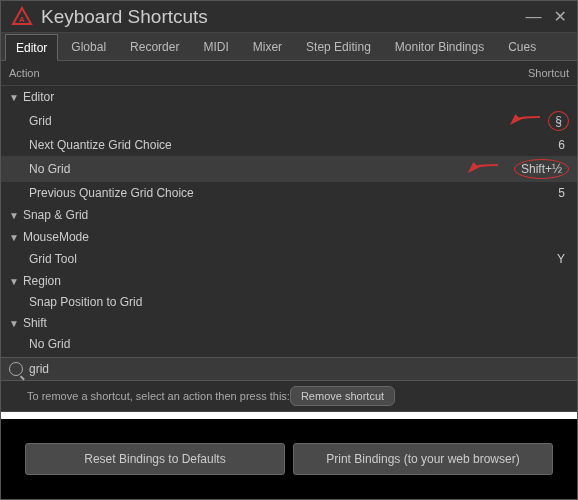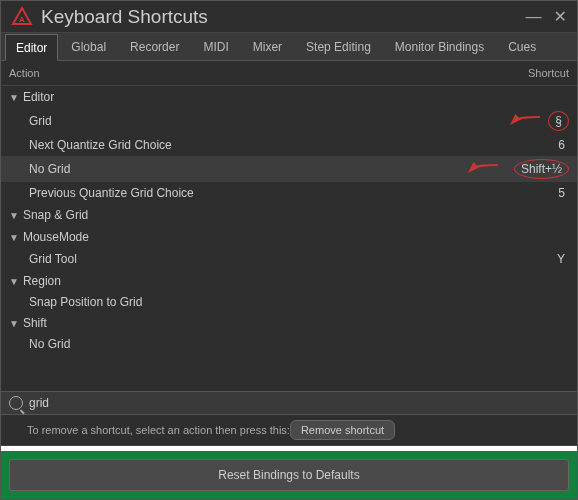--- a/index.html
+++ b/index.html
@@ -230,23 +230,23 @@
       border: 1px solid #666;
       padding: 3px 10px;
       font-size: 11px;
       cursor: pointer;
       border-radius: 6px;
     }
 
     .bottom-buttons {
       display: flex;
       gap: 8px;
-      padding: 8px;
-      background: #15803d;
-      border-top: 5px solid #ffffff;
+      padding: 24px;
+      background: #000000;
+      border-top: 7px solid #ffffff;
       flex-shrink: 0;
     }
 
     .bottom-btn {
       flex: 1;
       padding: 8px 0;
       background: #4a4a4a;
       color: #ccc;
       border: 1px solid #666;
       font-size: 12px;
@@ -409,16 +409,17 @@
       <input type="text" class="search-input" value="grid" style="">
     </div>
 
     <div class="hint-bar">
       <span>To remove a shortcut, select an action then press this:</span>
       <button class="remove-btn">Remove shortcut</button>
     </div>
 
     <div class="bottom-buttons">
       <button class="bottom-btn">Reset Bindings to Defaults</button>
+      <button class="bottom-btn">Print Bindings (to your web browser)</button>
     </div>
 
   </div>
 </div>
 
 </body></html>

